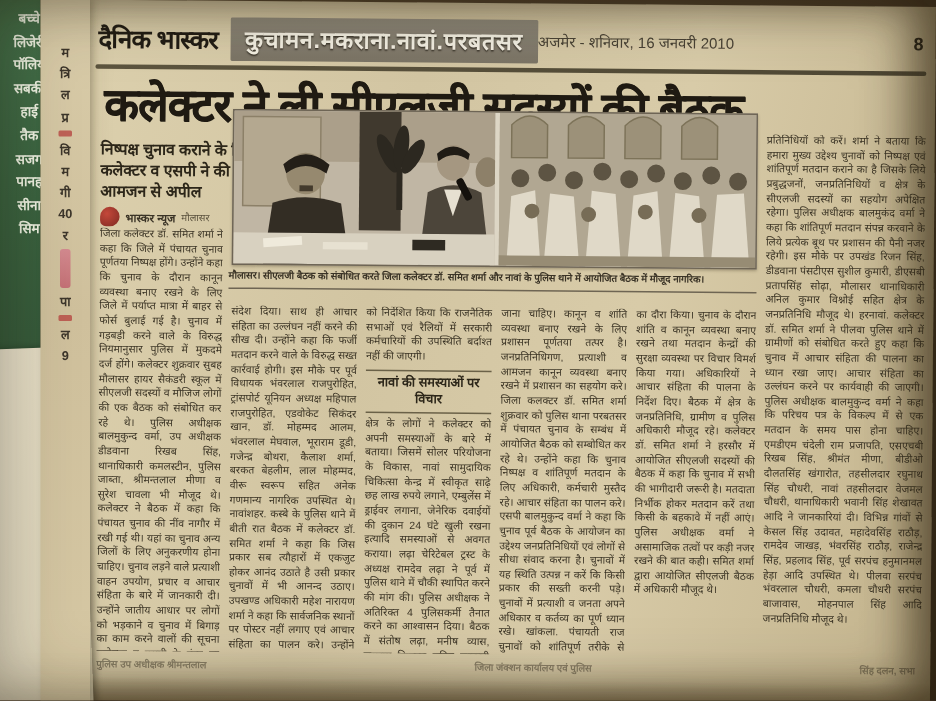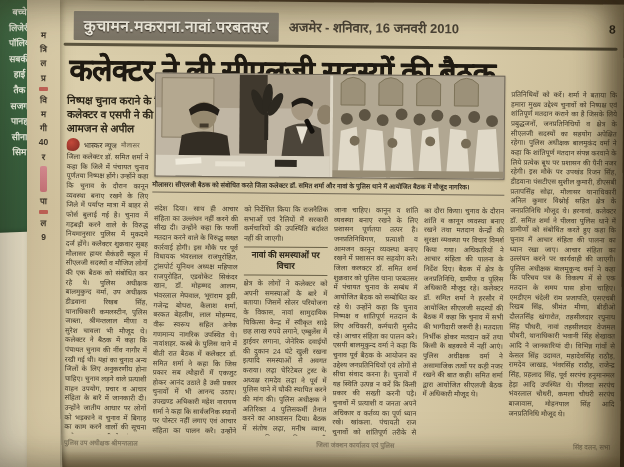--- a/index.html
+++ b/index.html
@@ -32,37 +32,37 @@
         transform:rotate(.5deg);transform-origin:30px 0;
         box-shadow:inset -14px 0 22px rgba(60,45,20,.25), inset 0 -16px 20px rgba(60,45,20,.22);}
 
   
   .masthead-row{position:absolute;left:10px;top:9px;right:8px;height:32px;display:flex;align-items:center;}
   .masthead{font-size:17px;font-weight:800;color:#221d15;letter-spacing:-.5px;white-space:nowrap;}
   .region-banner{margin-left:8px;background:linear-gradient(180deg,#8e887a,#7b7465);
                  color:#f3efe2;font-size:15.5px;font-weight:800;padding:3px 10px 4px;
                  white-space:nowrap;letter-spacing:.5px;
                  text-shadow:0 1px 1px rgba(40,35,25,.8);border-radius:1px;}
-  .dateline{margin-left:10px;font-size:13px;font-weight:bold;color:#4a4336;white-space:nowrap;}
+  .dateline{font-size:10px;font-weight:normal;color:#4a4336;white-space:nowrap;}
   .page-number{margin-left:auto;font-size:12px;font-weight:800;color:#2a2519;}
   .header-rule{position:absolute;left:8px;right:6px;top:43px;height:3px;
                background:linear-gradient(90deg,#5d553f,#4e4734);border-radius:2px;}
 
   
   .headline{position:absolute;left:14px;top:48px;width:548px;font-size:30px;font-weight:800;
             color:#1f1a12;white-space:nowrap;letter-spacing:-.5px;
             text-shadow:.4px .4px 0 #1f1a12;}
 
   
   .subhead{position:absolute;left:12px;top:93px;width:130px;font-size:10.5px;font-weight:800;
            line-height:1.35;color:#2c2619;}
   .byline{position:absolute;left:12px;top:138px;width:132px;display:flex;align-items:center;gap:4px;}
   .bhaskar-logo{width:13px;height:13px;border-radius:50% 50% 50% 4px;
                 background:radial-gradient(circle at 35% 35%,#c4483a,#7e2a22);flex:0 0 auto;}
-  .byline .agency{font-size:7.5px;font-weight:normal;color:#3a3326;white-space:nowrap;}
+  .byline .agency{font-size:7.5px;font-weight:bold;color:#3a3326;white-space:nowrap;}
   .byline .place{font-size:6.5px;color:#5a513d;white-space:nowrap;}
 
   .newscol{position:absolute;font-size:7px;line-height:1.38;text-align:justify;
            color:#3b3425;overflow:hidden;}
   .col1{left:12px;top:152px;width:82px;height:282px;}
   .col2{left:100px;top:203px;width:84px;height:231px;}
   .col3{left:190px;top:203px;width:84px;height:231px;}
   .col4{left:280px;top:203px;width:84px;height:231px;}
   .col5{left:370px;top:203px;width:80px;height:231px;}
   .col6{left:456px;top:86px;width:106px;height:348px;}
@@ -89,20 +89,21 @@
             box-shadow:inset 0 0 50px rgba(35,25,10,.35), inset -20px 0 30px rgba(35,25,10,.3);}
 </style>
 </head>
 <body>
 
 <div class="scene">
 
   <div class="page">
 
     <div class="masthead-row">
+      <span class="masthead">दैनिक भास्कर</span>
       <span class="region-banner">कुचामन.मकराना.नावां.परबतसर</span>
       <span class="dateline">अजमेर - शनिवार, 16 जनवरी 2010</span>
       <span class="page-number">8</span>
     </div>
     <div class="header-rule"></div>
 
     <div class="headline">कलेक्टर ने ली सीएलजी सदस्यों की बैठक</div>
 
     <div class="subhead">
       <div>निष्पक्ष चुनाव कराने के लिए</div>

